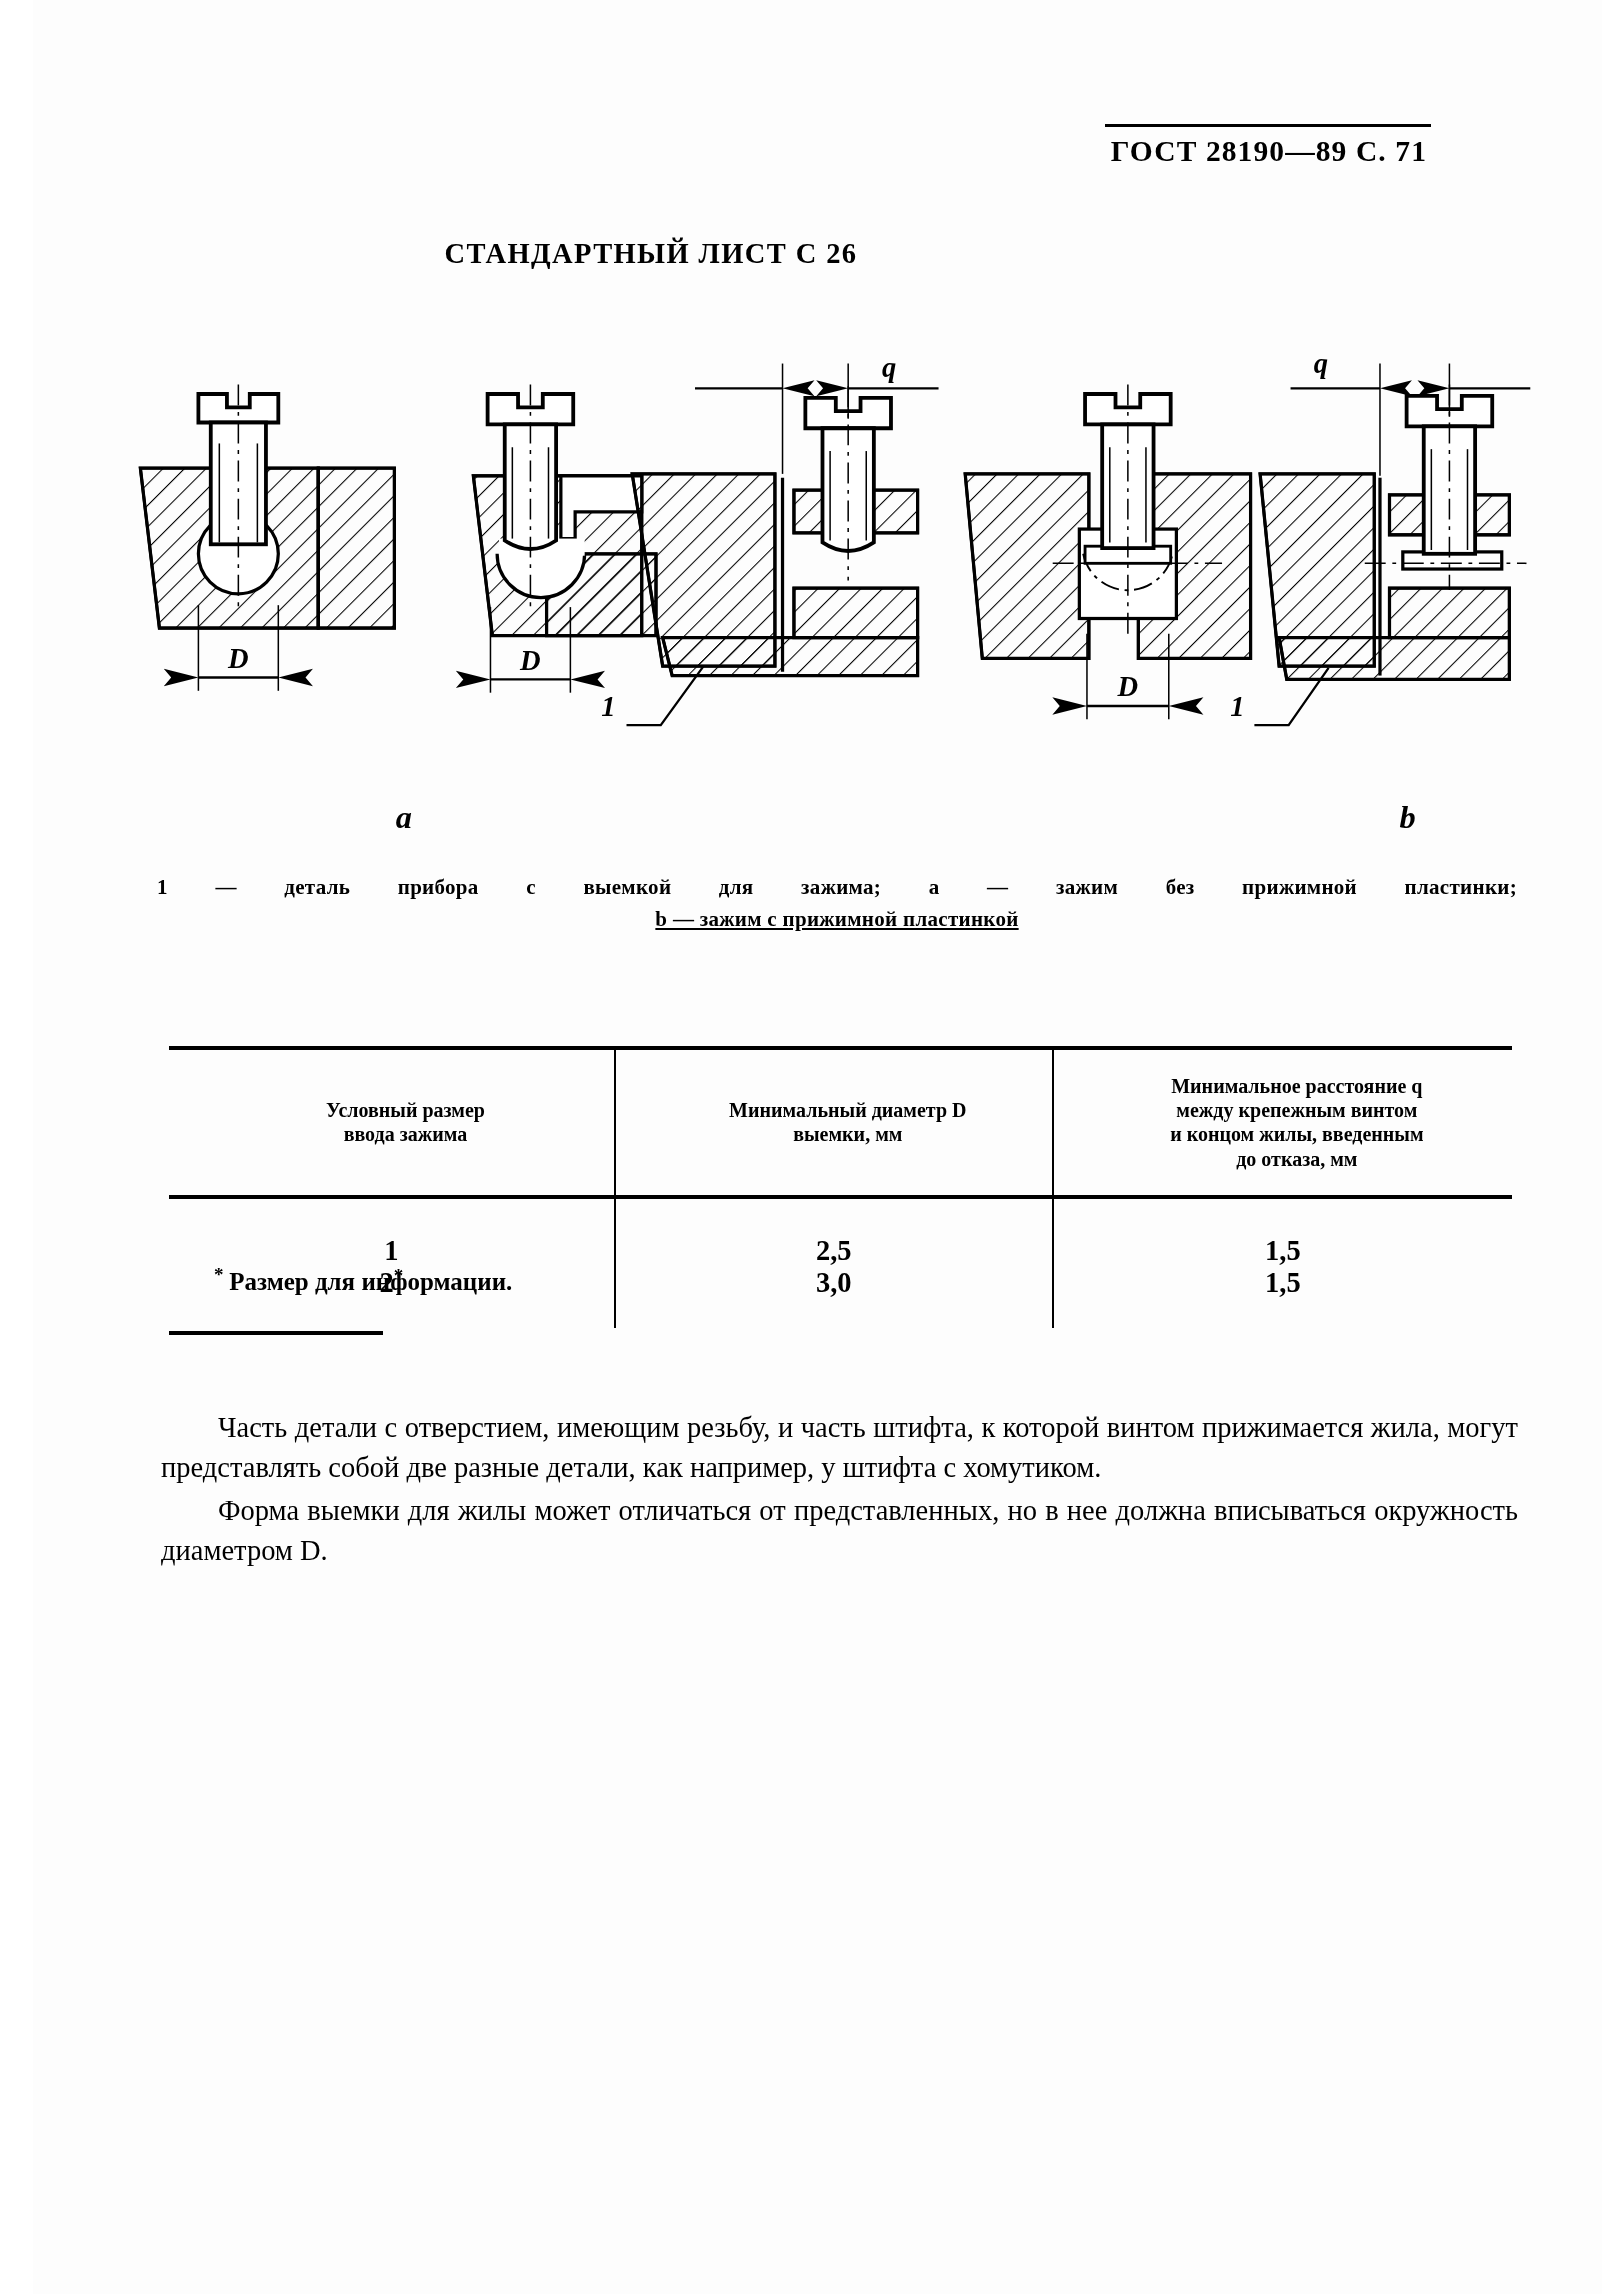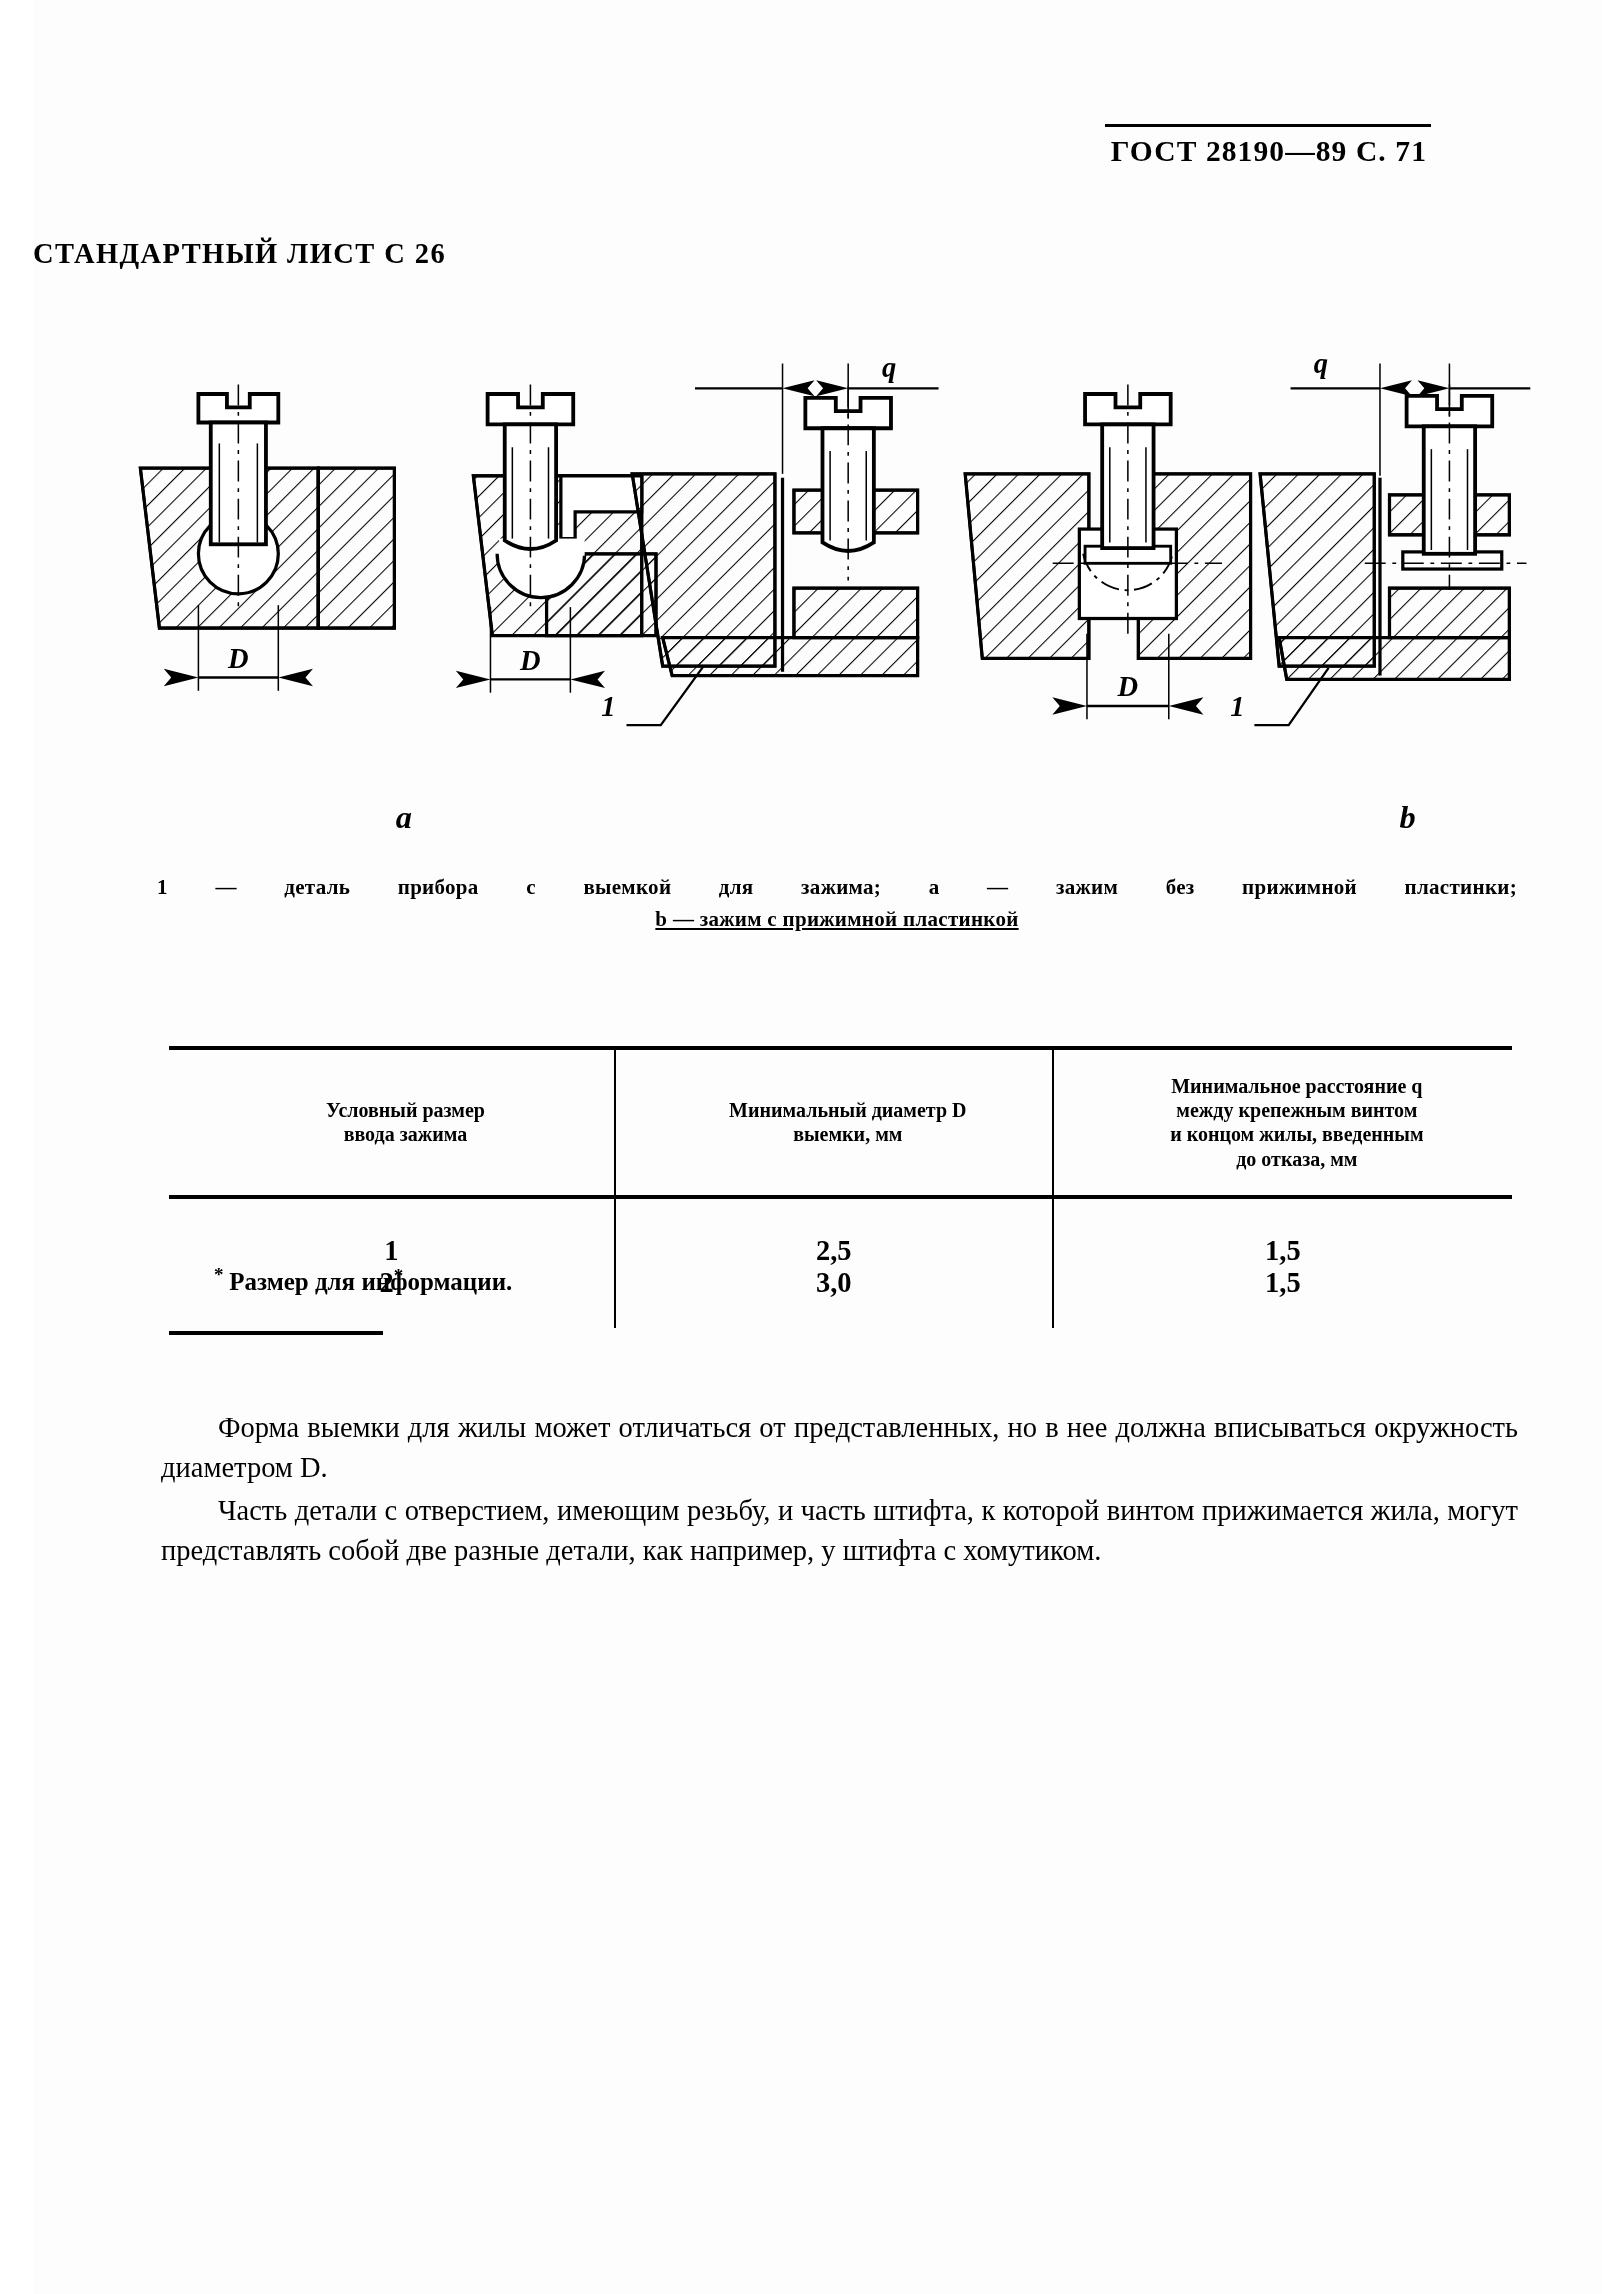--- a/index.html
+++ b/index.html
@@ -41,21 +41,21 @@
     height: 2.9px;
     background: #000;
   }
 
   
   .sheet-title {
     position: absolute;
     top: 238px;
     left: 0;
     width: 1236px;
-    text-align: left;
+    text-align: center;
     font-size: 28.5px;
     font-weight: bold;
     letter-spacing: 1.4px;
   }
   .sheet-subtitle {
     position: absolute;
     top: 302px;
     left: 0;
     width: 1236px;
     text-align: center;
@@ -414,18 +414,18 @@
       </tbody>
     </table>
   </div>
 
   <div class="footnote-rule"></div>
   <div class="footnote">
     <span class="fstar">*</span><span>Размер для информации.</span>
   </div>
 
   <div class="body-text">
+    <p>Часть детали с отверстием, имеющим резьбу, и часть штифта, к которой винтом прижимается жила,  могут представлять собой две разные детали, как например, у штифта с хомутиком.</p>
     <p>Форма выемки для жилы может отличаться от представленных, но в нее должна вписываться окружность диаметром D.</p>
-    <p>Часть детали с отверстием, имеющим резьбу, и часть штифта, к которой винтом прижимается жила,  могут представлять собой две разные детали, как например, у штифта с хомутиком.</p>
   </div>
 
 </div>
 
 
 </body></html>

